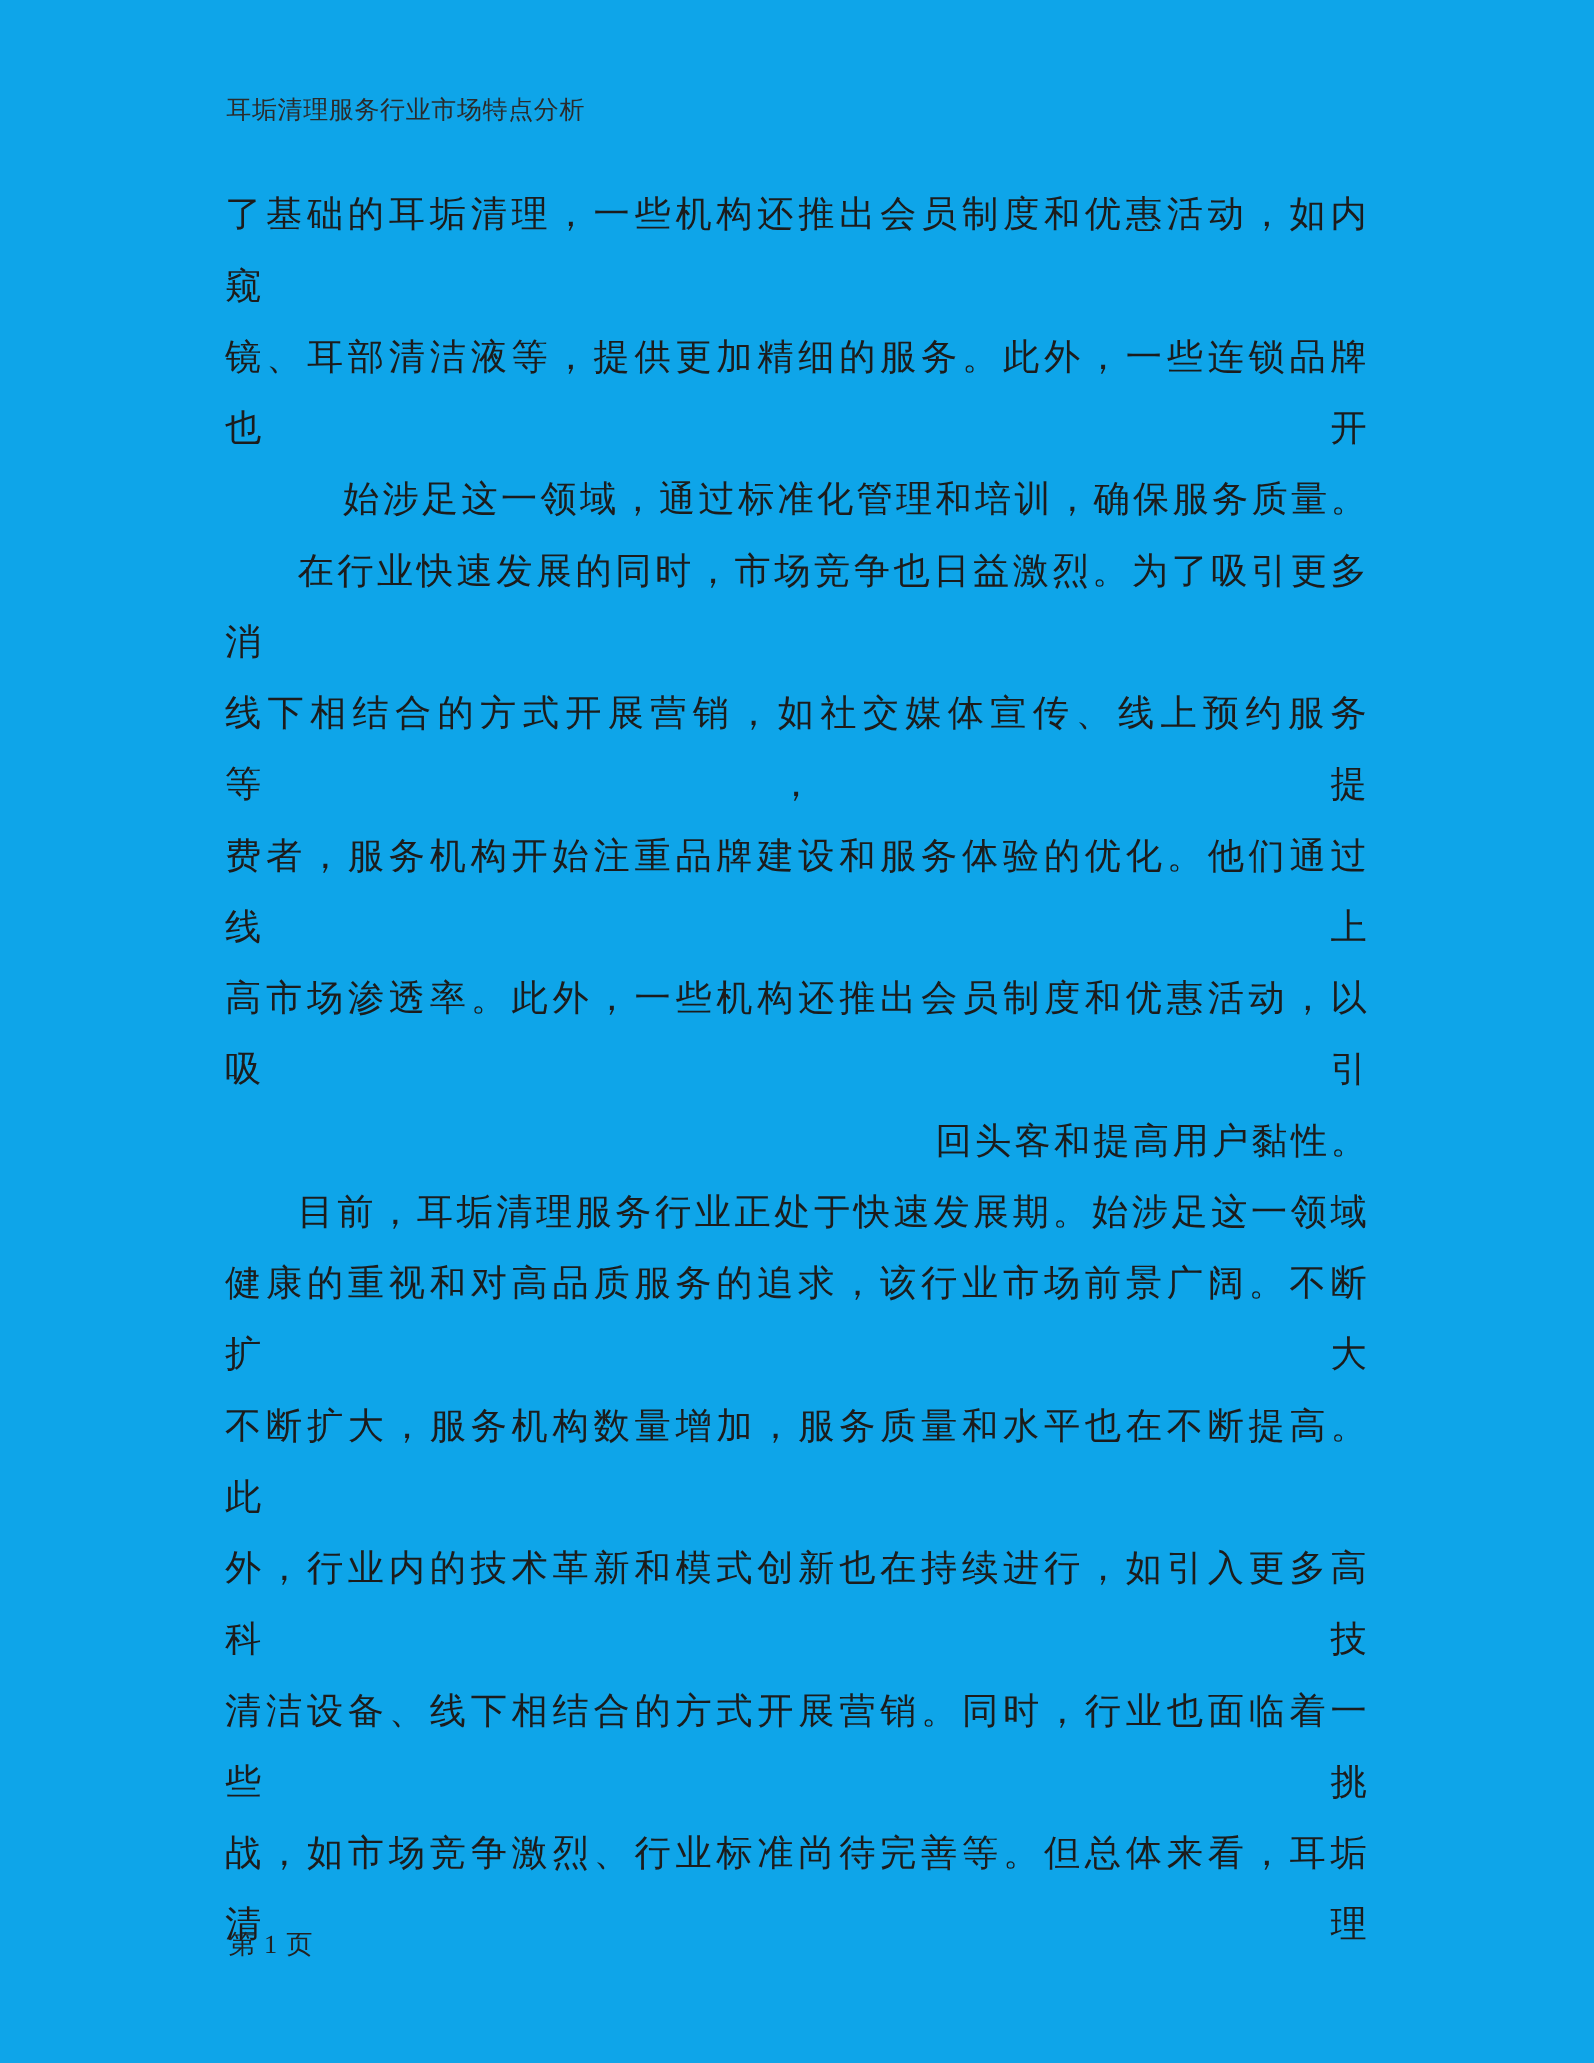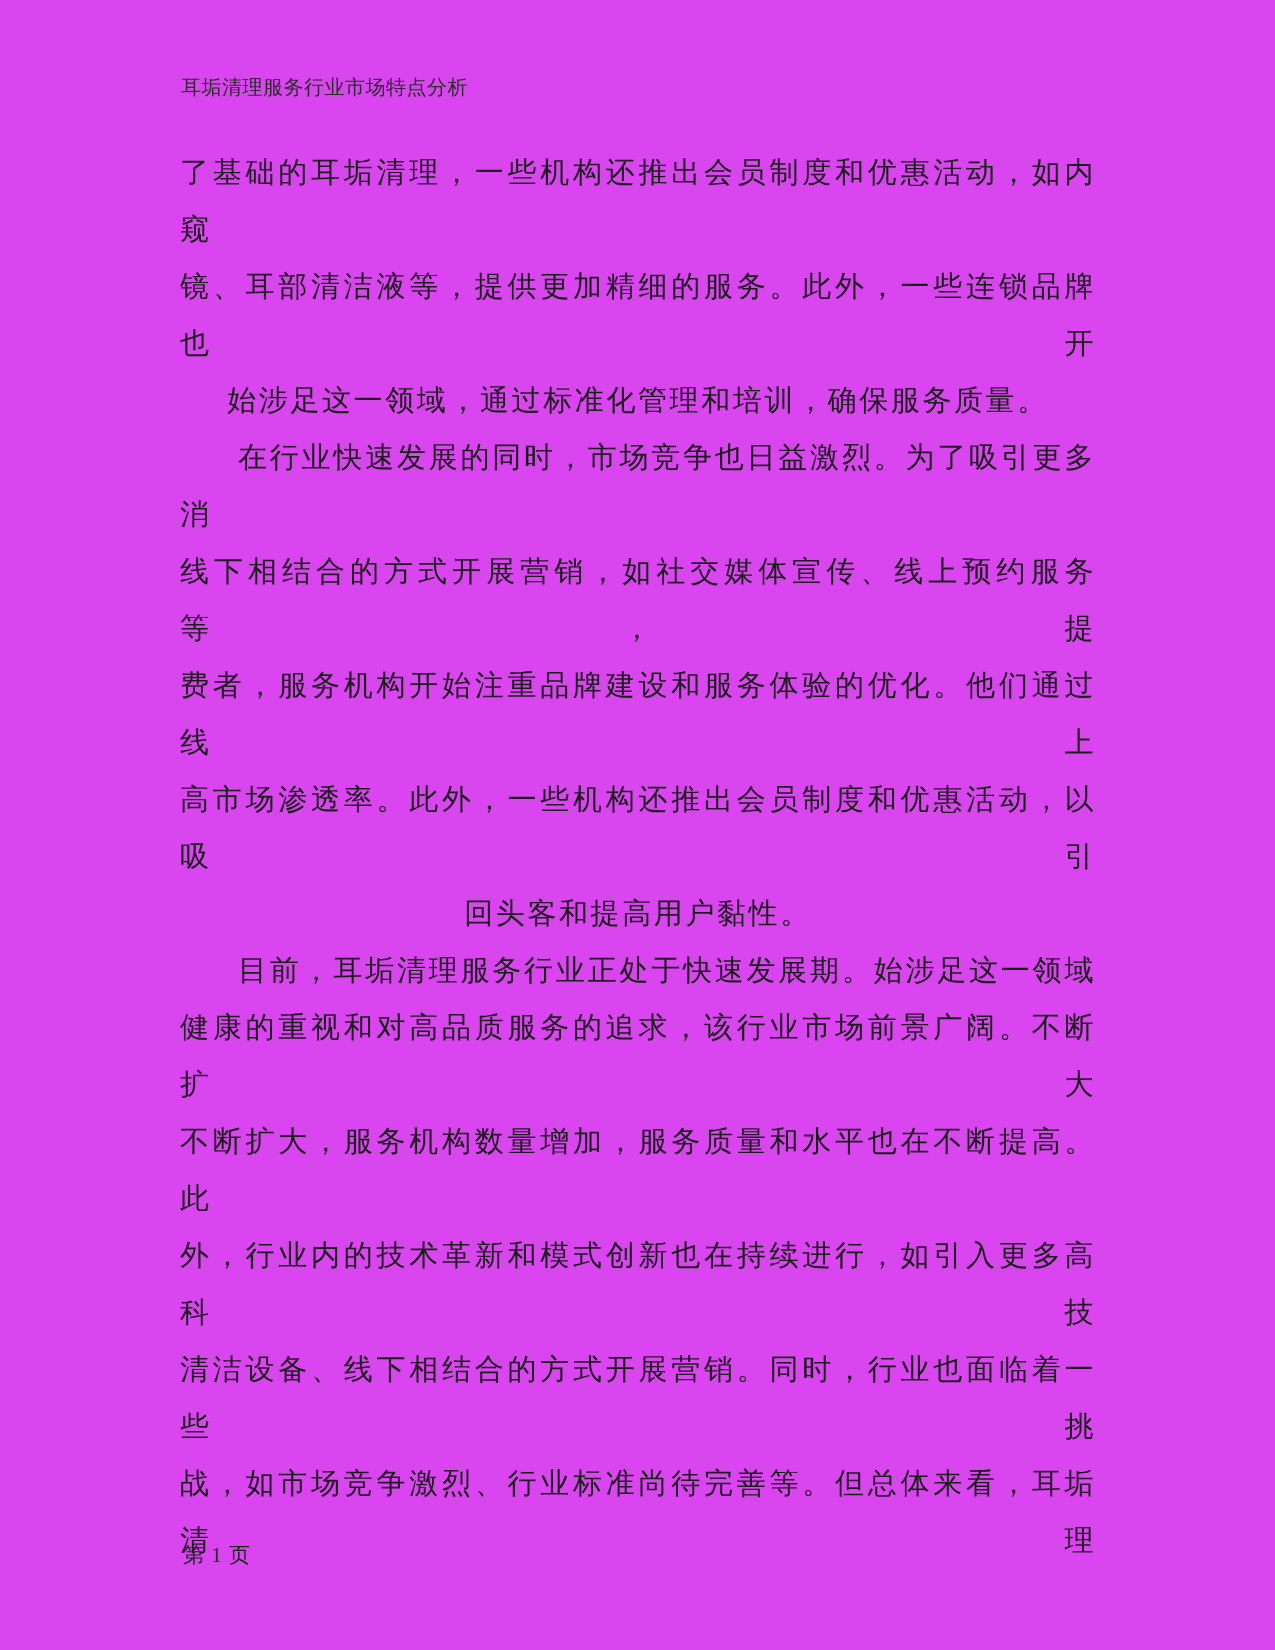--- a/index.html
+++ b/index.html
@@ -11,21 +11,21 @@
     width: 1275px;
     height: 1650px;
     position: relative;
     font-family: "Liberation Serif", "DejaVu Serif", serif;
   }
   .page {
     position: absolute;
     left: 0; top: 0;
     width: 1275px;
     height: 1650px;
-    background: #d946ef;
+    background: #0ea5e9;
     overflow: hidden;
   }
   .doc-header {
     position: absolute;
     left: 181px;
     top: 74px;
     font-size: 20px;
     letter-spacing: 0.5px;
     color: #2b2b2b;
     white-space: nowrap;
@@ -35,21 +35,21 @@
     left: 180px;
     top: 144px;
     width: 916px;
     font-size: 29px;
     line-height: 57px;
     letter-spacing: 2.6px;
     color: #1c1c1c;
     text-justify: inter-character;
   }
   .line {
-    text-align: center;
+    text-align: right;
   }
   .jl {
     text-align: justify;
     text-align-last: justify;
   }
   .ind {
     text-indent: 2em;
   }
   .doc-footer {
     position: absolute;

